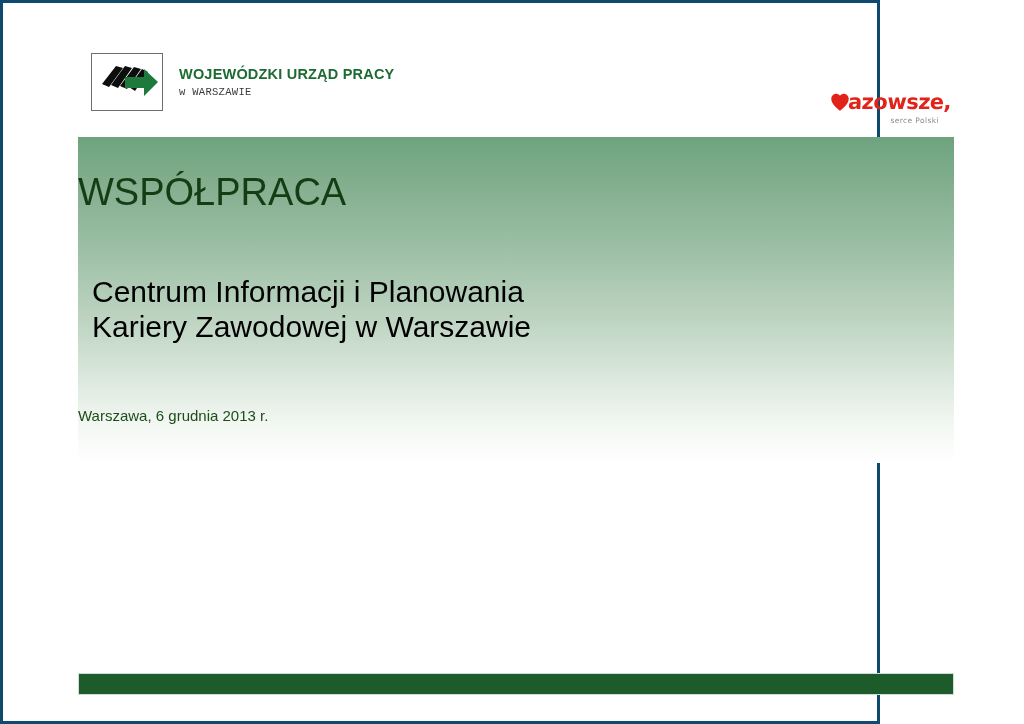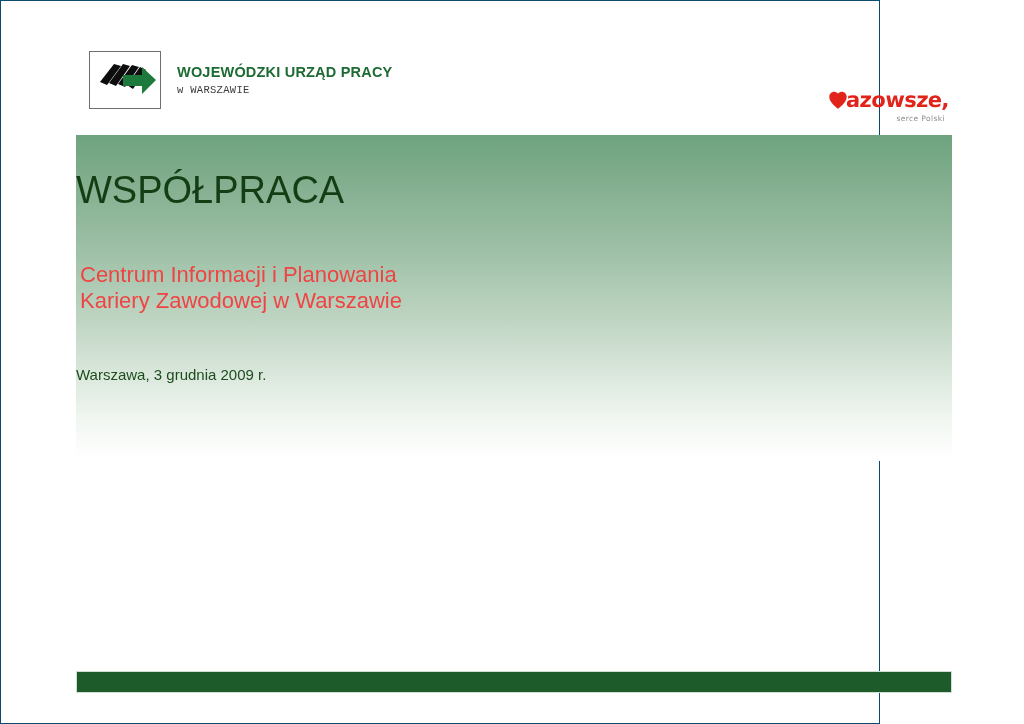--- a/index.html
+++ b/index.html
@@ -13,21 +13,21 @@
     font-family: "Liberation Sans", sans-serif;
     overflow: hidden;
   }
 
   .slide {
     position: relative;
     width: 880px;
     height: 724px;
     background: #ffffff;
     box-sizing: border-box;
-    border: 1px solid #0c4a6e;
+    border: 3px solid #0c4a6e;
   }
 
   
   .header {
     position: absolute;
     left: 0;
     top: 0;
     width: 1024px;
     height: 134px;
   }
@@ -101,21 +101,21 @@
     font-size: 21px;
     color: #e2231a;
     letter-spacing: -0.5px;
     line-height: 1;
     margin-left: -3px;
     transform: skewX(-3deg);
   }
 
   .mazowsze-tag {
     margin-top: 3px;
-    margin-right: 4px;
+    margin-right: 12px;
     font-family: "DejaVu Sans", sans-serif;
     font-size: 7.5px;
     color: #8a8a8a;
     letter-spacing: 0.4px;
   }
 
   
   .panel {
     position: absolute;
     left: 75px;
@@ -148,24 +148,24 @@
     font-size: 38px;
     color: #143d14;
     line-height: 1.05;
     margin: 0;
     padding-top: 36px;
     white-space: pre;
   }
 
   .block {
     font-family: "Liberation Sans", sans-serif;
-    font-size: 22px;
-    color: #ef4444;
+    font-size: 30px;
+    color: #000000;
     line-height: 1.18;
-    margin: 4px;
+    margin: 14px;
     white-space: pre-line;
   }
 
   .block-org {
     padding-top: 47px;
   }
 
   .block-partners {
     padding-top: 48px;
   }
@@ -229,18 +229,18 @@
 
   <div class="panel"></div>
 
   <div class="content">
     <div class="headline">WSPÓŁPRACA</div>
 
     <div class="block block-org">Centrum Informacji i Planowania
 Kariery Zawodowej w  Warszawie</div>
 
 
-    <div class="date-line">Warszawa, 3 grudnia 2009 r.</div>
+    <div class="date-line">Warszawa, 6 grudnia 2013 r.</div>
   </div>
 
   <div class="footer-bar"></div>
 
 </div>
 
 </body></html>

